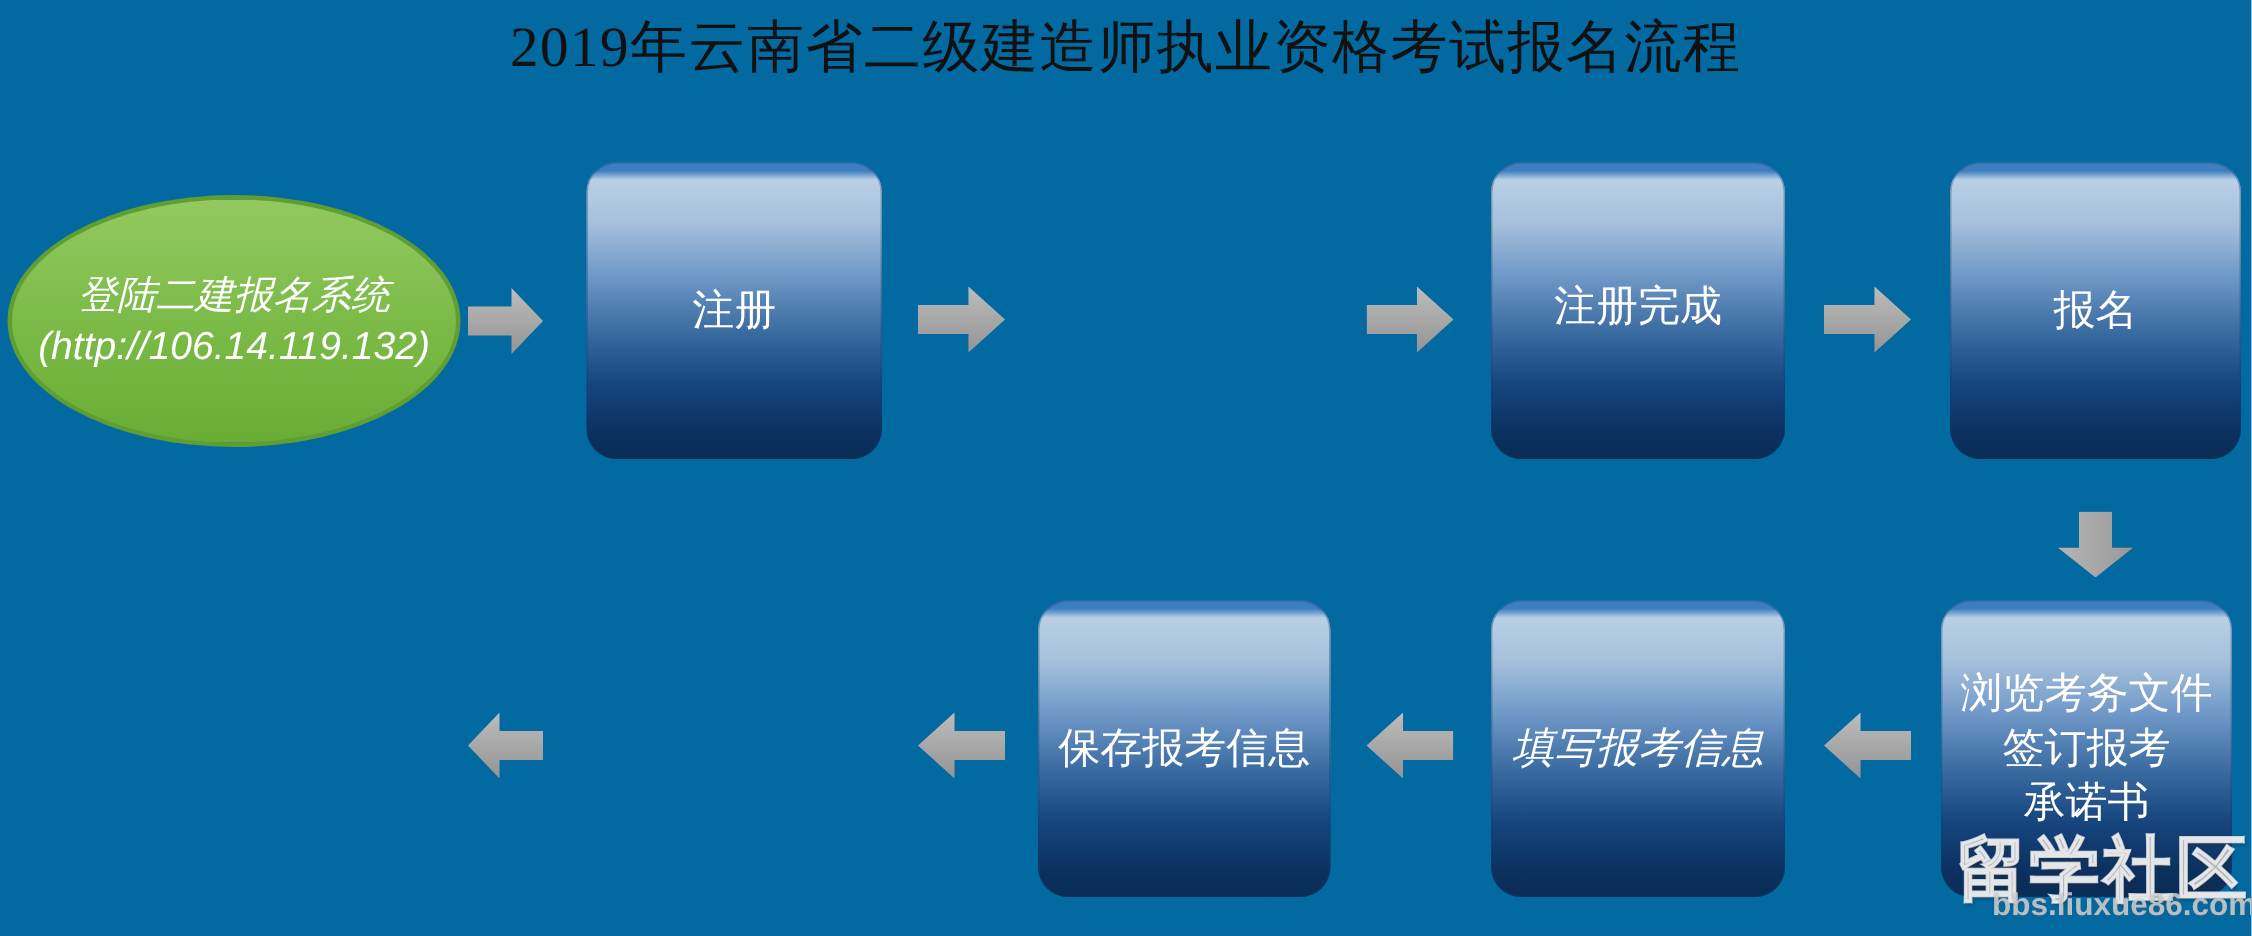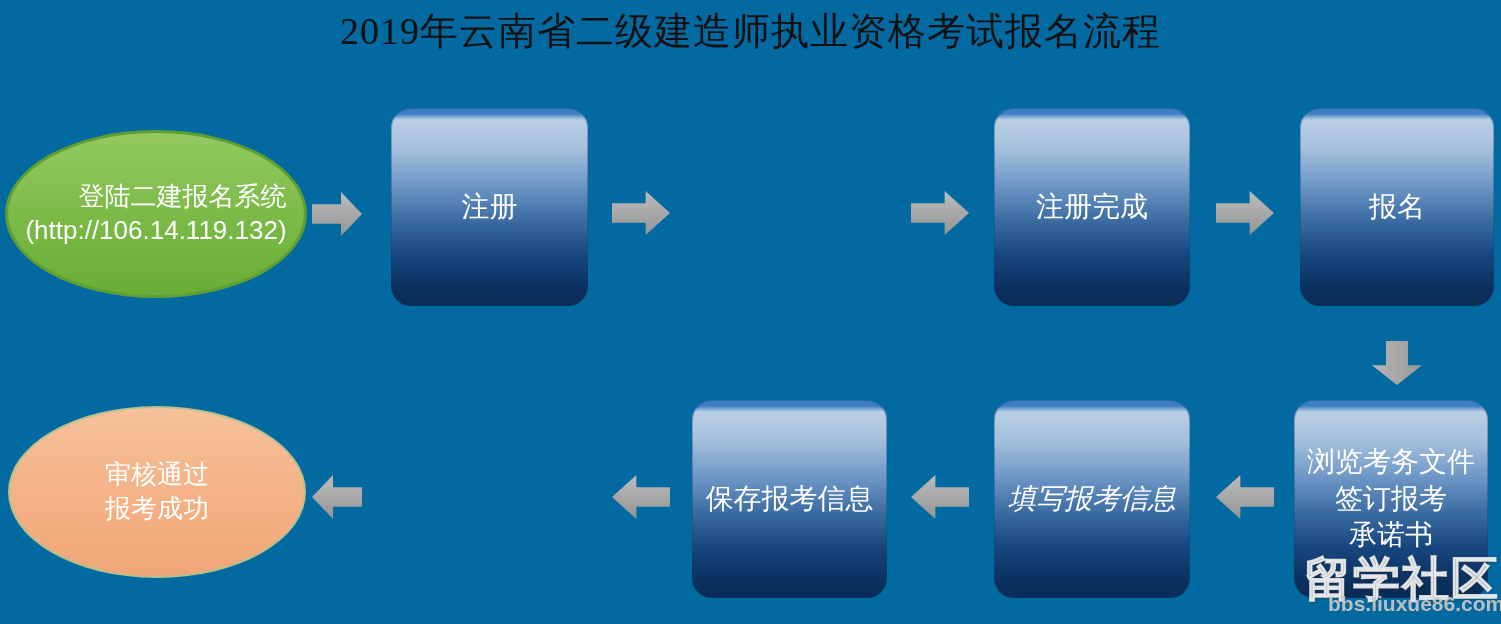--- a/index.html
+++ b/index.html
@@ -32,25 +32,26 @@
     text-align:center;
     color:#ffffff;
     font-size:28px;
     line-height:1.3;
     white-space:pre-line;
   }
   .ellipse{
     position:absolute;
     border-radius:50%;
     display:flex;align-items:center;justify-content:center;
-    text-align:right;
+    text-align:center;
     color:#ffffff;
     font-size:26px;
     line-height:1.3;
     white-space:pre-line;
+    font-style:italic;
   }
   .ellipse-start{
     background:linear-gradient(180deg,#93c960 0%,#7ab946 55%,#69ad35 100%);
     border:3px solid #5f9e33;
     word-break:break-all;
     padding:0 14px;
     box-sizing:border-box;
   }
   .ellipse-end{
     background:linear-gradient(180deg,#f6c29b 0%,#f4b185 55%,#efa678 100%);
@@ -98,21 +99,21 @@
 
   <div class="arrow arrow-r" style="left:312px;top:192px;width:50px;height:44px;"></div>
 
   <div class="node" style="left:391px;top:108px;width:197px;height:198px;">注册</div>
 
   <div class="arrow arrow-r" style="left:612px;top:191px;width:58px;height:44px;"></div>
 
 
   <div class="arrow arrow-r" style="left:911px;top:191px;width:58px;height:44px;"></div>
 
-  <div class="node" style="left:994px;top:108px;width:196px;height:198px;">注册完成</div>
+  <div class="node" style="left:994px;top:108px;width:196px;height:198px;font-family:Liberation Mono, monospace;">注册完成</div>
 
   <div class="arrow arrow-r" style="left:1216px;top:191px;width:58px;height:44px;"></div>
 
   <div class="node" style="left:1300px;top:108px;width:194px;height:198px;text-align:center;">报名</div>
 
   <div class="arrow arrow-d" style="left:1372px;top:341px;width:50px;height:44px;"></div>
 
   <div class="node" style="left:1294px;top:400px;width:194px;height:198px;text-align:center;">浏览考务文件
 签订报考
 承诺书</div>
@@ -123,19 +124,17 @@
 
   <div class="arrow arrow-l" style="left:911px;top:475px;width:58px;height:44px;"></div>
 
   <div class="node" style="left:692px;top:400px;width:195px;height:198px;text-align:right;">保存报考信息</div>
 
   <div class="arrow arrow-l" style="left:612px;top:475px;width:58px;height:44px;"></div>
 
 
   <div class="arrow arrow-l" style="left:312px;top:475px;width:50px;height:44px;"></div>
 
-  <div class="ellipse ellipse-end" style="left:8px;top:406px;width:298px;height:172px;">审核通过
-报考成功</div>
 
   <div class="watermark-brand">留学社区</div>
   <div class="watermark-site">bbs.liuxue86.com</div>
 
 </div>
 
 </body></html>

